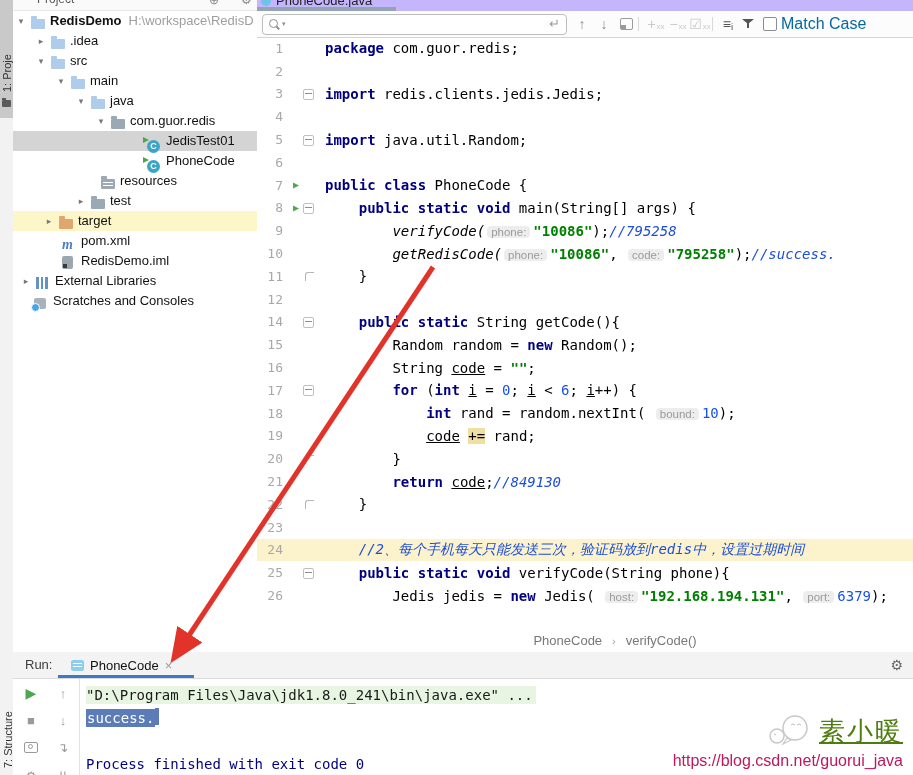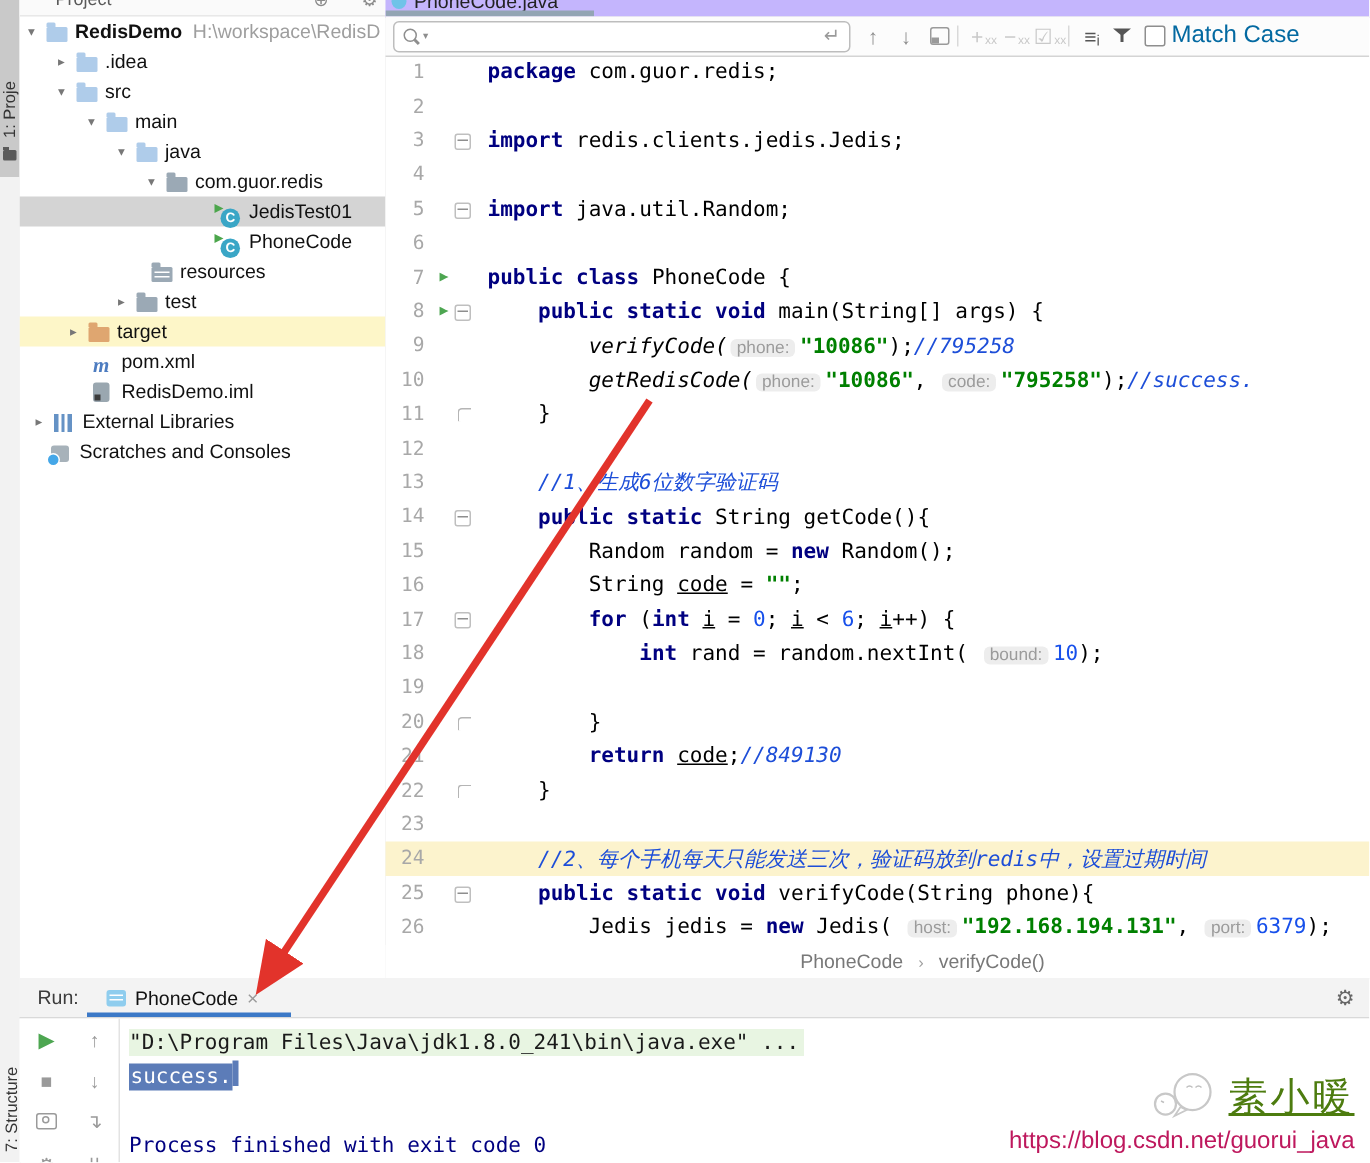--- a/index.html
+++ b/index.html
@@ -264,27 +264,26 @@
         <div class="cline"><span class="lnum">3</span><span class="gmarks"><span class="fb"></span></span><span class="ctext"><span class="tk-k">import</span><span class="tk-d"> redis.clients.jedis.Jedis;</span></span></div>
         <div class="cline"><span class="lnum">4</span><span class="gmarks"></span><span class="ctext"></span></div>
         <div class="cline"><span class="lnum">5</span><span class="gmarks"><span class="fb"></span></span><span class="ctext"><span class="tk-k">import</span><span class="tk-d"> java.util.Random;</span></span></div>
         <div class="cline"><span class="lnum">6</span><span class="gmarks"></span><span class="ctext"></span></div>
         <div class="cline"><span class="lnum">7</span><span class="gmarks"><span class="runa">▶</span></span><span class="ctext"><span class="tk-k">public class</span><span class="tk-d"> PhoneCode {</span></span></div>
         <div class="cline"><span class="lnum">8</span><span class="gmarks"><span class="runa">▶</span><span class="fb"></span></span><span class="ctext"><span class="tk-d">    </span><span class="tk-k">public static void</span><span class="tk-d"> main(String[] args) {</span></span></div>
         <div class="cline"><span class="lnum">9</span><span class="gmarks"></span><span class="ctext"><span class="tk-d">        </span><span class="tk-m">verifyCode(</span><span class="tk-h">phone:</span><span class="tk-s">"10086"</span><span class="tk-d">);</span><span class="tk-c">//795258</span></span></div>
         <div class="cline"><span class="lnum">10</span><span class="gmarks"></span><span class="ctext"><span class="tk-d">        </span><span class="tk-m">getRedisCode(</span><span class="tk-h">phone:</span><span class="tk-s">"10086"</span><span class="tk-d">, </span><span class="tk-h">code:</span><span class="tk-s">"795258"</span><span class="tk-d">);</span><span class="tk-c">//success.</span></span></div>
         <div class="cline"><span class="lnum">11</span><span class="gmarks"><span class="fe"></span></span><span class="ctext"><span class="tk-d">    }</span></span></div>
         <div class="cline"><span class="lnum">12</span><span class="gmarks"></span><span class="ctext"></span></div>
-        <div class="cline"><span class="lnum">13</span><span class="gmarks"></span><span class="ctext"><span class="tk-d">    </span><span class="tk-c">//1、生成6位数字验证码</span></span></div>
         <div class="cline"><span class="lnum">14</span><span class="gmarks"><span class="fb"></span></span><span class="ctext"><span class="tk-d">    </span><span class="tk-k">public static</span><span class="tk-d"> String getCode(){</span></span></div>
         <div class="cline"><span class="lnum">15</span><span class="gmarks"></span><span class="ctext"><span class="tk-d">        Random random = </span><span class="tk-k">new</span><span class="tk-d"> Random();</span></span></div>
         <div class="cline"><span class="lnum">16</span><span class="gmarks"></span><span class="ctext"><span class="tk-d">        String </span><span class="tk-u">code</span><span class="tk-d"> = </span><span class="tk-s">""</span><span class="tk-d">;</span></span></div>
         <div class="cline"><span class="lnum">17</span><span class="gmarks"><span class="fb"></span></span><span class="ctext"><span class="tk-d">        </span><span class="tk-k">for</span><span class="tk-d"> (</span><span class="tk-k">int</span><span class="tk-d"> </span><span class="tk-u">i</span><span class="tk-d"> = </span><span class="tk-n">0</span><span class="tk-d">; </span><span class="tk-u">i</span><span class="tk-d"> &lt; </span><span class="tk-n">6</span><span class="tk-d">; </span><span class="tk-u">i</span><span class="tk-d">++) {</span></span></div>
         <div class="cline"><span class="lnum">18</span><span class="gmarks"></span><span class="ctext"><span class="tk-d">            </span><span class="tk-k">int</span><span class="tk-d"> rand = random.nextInt( </span><span class="tk-h">bound:</span><span class="tk-n">10</span><span class="tk-d">);</span></span></div>
-        <div class="cline"><span class="lnum">19</span><span class="gmarks"></span></div>
+        <div class="cline"><span class="lnum">19</span><span class="gmarks"></span><span class="ctext"><span class="tk-d">            </span><span class="tk-u">code</span><span class="tk-d"> </span><span class="tk-y">+=</span><span class="tk-d"> rand;</span></span></div>
         <div class="cline"><span class="lnum">20</span><span class="gmarks"><span class="fe"></span></span><span class="ctext"><span class="tk-d">        }</span></span></div>
         <div class="cline"><span class="lnum">21</span><span class="gmarks"></span><span class="ctext"><span class="tk-d">        </span><span class="tk-k">return</span><span class="tk-d"> </span><span class="tk-u">code</span><span class="tk-d">;</span><span class="tk-c">//849130</span></span></div>
         <div class="cline"><span class="lnum">22</span><span class="gmarks"><span class="fe"></span></span><span class="ctext"><span class="tk-d">    }</span></span></div>
         <div class="cline"><span class="lnum">23</span><span class="gmarks"></span><span class="ctext"></span></div>
         <div class="cline hl"><span class="lnum">24</span><span class="gmarks"></span><span class="ctext"><span class="tk-d">    </span><span class="tk-c">//2、每个手机每天只能发送三次，验证码放到redis中，设置过期时间</span></span></div>
         <div class="cline"><span class="lnum">25</span><span class="gmarks"><span class="fb"></span></span><span class="ctext"><span class="tk-d">    </span><span class="tk-k">public static void</span><span class="tk-d"> verifyCode(String phone){</span></span></div>
         <div class="cline"><span class="lnum">26</span><span class="gmarks"></span><span class="ctext"><span class="tk-d">        Jedis jedis = </span><span class="tk-k">new</span><span class="tk-d"> Jedis( </span><span class="tk-h">host:</span><span class="tk-s">"192.168.194.131"</span><span class="tk-d">, </span><span class="tk-h">port:</span><span class="tk-n">6379</span><span class="tk-d">);</span></span></div>
       </div>
 
     <div class="breadcrumb">

